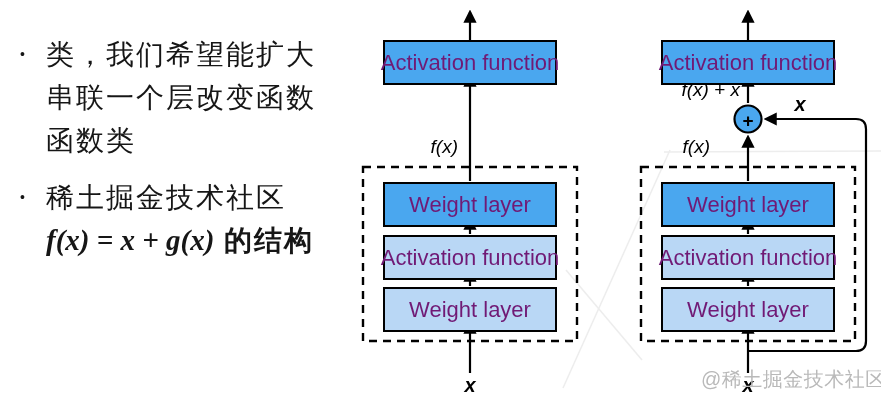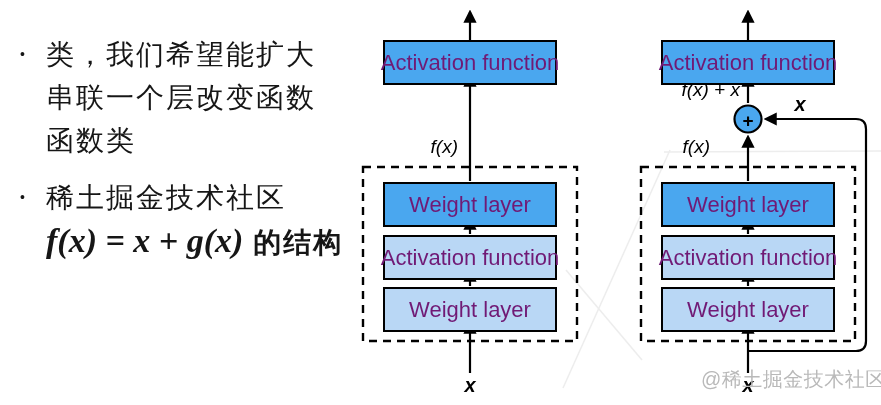--- a/index.html
+++ b/index.html
@@ -14,21 +14,21 @@
   .sum-circle{fill:var(--box-dark,#4aa7ef);stroke:#000;stroke-width:2.2;}
   .plus-glyph{font-family:"Liberation Sans",sans-serif;font-size:19px;font-weight:bold;fill:#000;}
 
   
   .text-panel{position:absolute;left:20px;top:33px;width:332px;color:#161616;}
   .bullet{display:flex;}
   .bullet + .bullet{margin-top:14px;}
   .dot{width:26px;font-size:14px;line-height:43px;flex:none;}
   .blines{font-size:28px;line-height:43px;letter-spacing:2px;}
   .formula-line{font-size:28px;line-height:43px;letter-spacing:0;}
-  .formula{font-family:"Liberation Serif","DejaVu Serif",serif;font-style:italic;font-weight:600;font-size:34px;letter-spacing:0;}
+  .formula{font-family:"Liberation Serif","DejaVu Serif",serif;font-style:italic;font-weight:600;font-size:29px;letter-spacing:0;}
   .suffix{letter-spacing:2px;font-weight:bold;}
 
   
   .box{
     position:absolute;width:174px;height:45px;box-sizing:border-box;
     border:2px solid #000;display:flex;align-items:center;justify-content:center;
     font-size:22px;color:#701a75;white-space:nowrap;
   }
   .box.dark{background:var(--box-dark,#4aa7ef);}
   .box.light{background:var(--box-light,#b9d7f5);}

